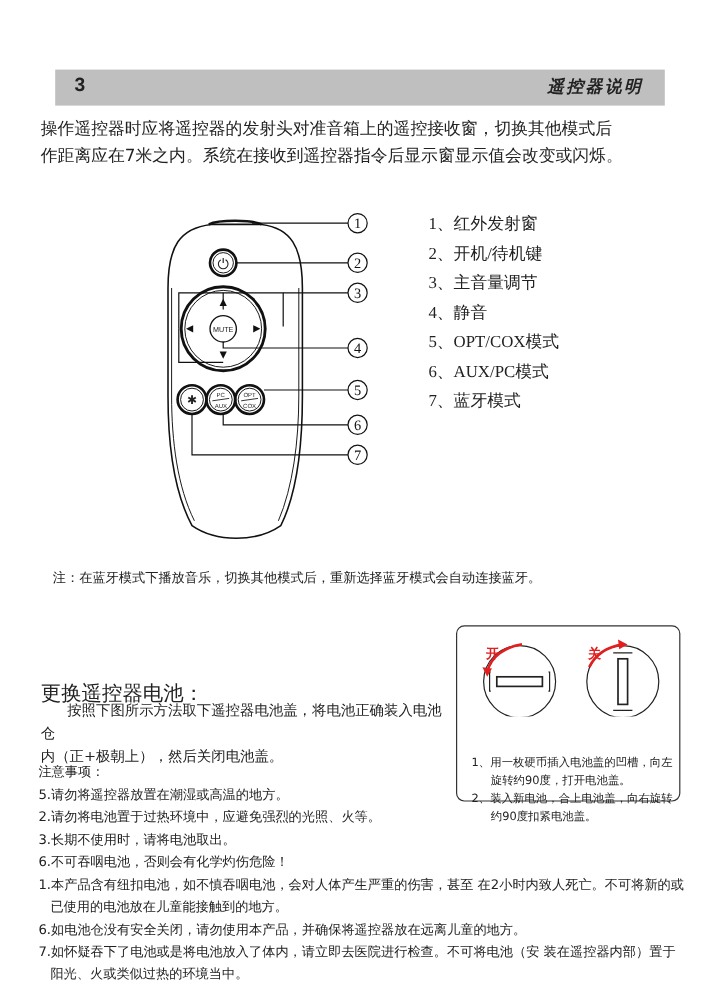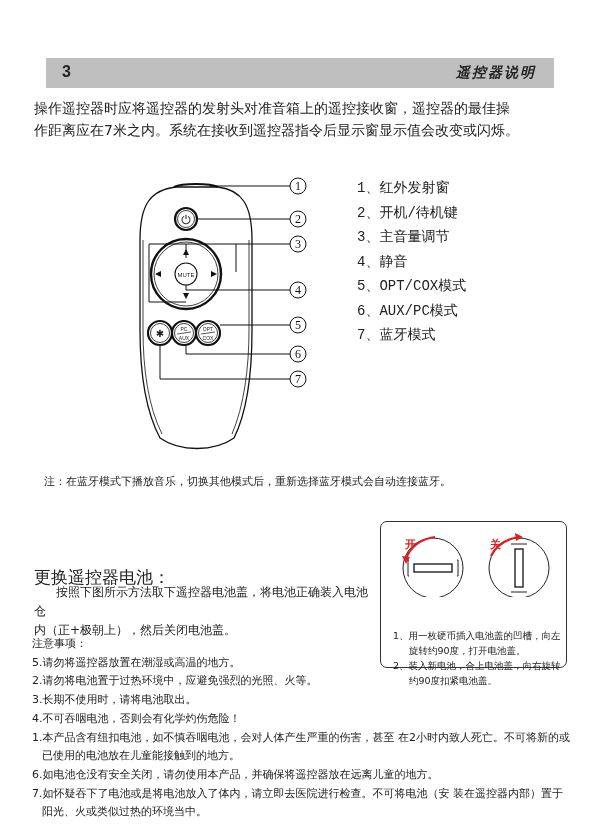--- a/index.html
+++ b/index.html
@@ -19,21 +19,21 @@
     position: absolute; right: 64px; top: 64px; font-size: 14px; font-weight: bold;
     letter-spacing: 2px; font-family: "DejaVu Serif", serif; font-style: italic; color: #222;
   }
   .intro {
     position: absolute; left: 34px; top: 97px; width: 530px; font-size: 14px; line-height: 22px;
     color: #222;
   }
   .remote-svg { position: absolute; left: 0; top: 0; }
   .legend {
     position: absolute; left: 357px; top: 176px; font-size: 14px; line-height: 24.5px;
-    font-family: Liberation Mono, monospace; color: #222;
+    font-family: Liberation Serif, serif; color: #222;
   }
   .legend div { white-space: nowrap; }
   .note {
     position: absolute; left: 44px; top: 474px; font-size: 11px; color: #222; white-space: nowrap;
   }
   .battery-box {
     position: absolute; left: 380px; top: 521px; width: 185px; height: 145px;
     border: 1.5px solid #333; border-radius: 7px; background: #fff;
   }
   .battery-steps {
@@ -55,21 +55,21 @@
   .cautions .ci { padding-left: 10px; text-indent: -10px; }
 </style>
 </head>
 <body>
 
 <div class="header-bar"></div>
 <div class="page-num">3</div>
 <div class="section-title">遥控器说明</div>
 
 <div class="intro">
-  <div>操作遥控器时应将遥控器的发射头对准音箱上的遥控接收窗，遥控器的最佳操</div>
+  <div>操作遥控器时应将遥控器的发射头对准音箱上的遥控接收窗，切换其他模式后</div>
   <div>作距离应在7米之内。系统在接收到遥控器指令后显示窗显示值会改变或闪烁。</div>
 </div>
 
 <svg class="remote-svg" width="600" height="460" viewBox="0 0 600 460" xmlns="http://www.w3.org/2000/svg">
   <g fill="none" stroke="#111" stroke-width="1.3">
 
     <path d="M176,187 C150,190 140,205 140,240 L140,330 C140,370 145,410 160,438 C180,452 214,452 234,438 C248,410 252,370 252,330 L252,240 C252,205 242,190 218,187 Z"></path>
     <path d="M143,240 L143,330 C143,368 148,406 162,434" stroke-width="0.8"></path>
     <path d="M249,240 L249,330 C249,368 244,406 232,434" stroke-width="0.8"></path>
 
@@ -184,17 +184,17 @@
 <div class="replace-body">
   <div class="indent">按照下图所示方法取下遥控器电池盖，将电池正确装入电池仓</div>
   <div>内（正+极朝上），然后关闭电池盖。</div>
 </div>
 
 <div class="cautions">
   <div>注意事项：</div>
   <div class="ci">5.请勿将遥控器放置在潮湿或高温的地方。</div>
   <div class="ci">2.请勿将电池置于过热环境中，应避免强烈的光照、火等。</div>
   <div class="ci">3.长期不使用时，请将电池取出。</div>
-  <div class="ci">4.不可吞咽电池，否则会有化学灼伤危险！</div>
+  <div class="ci">6.不可吞咽电池，否则会有化学灼伤危险！</div>
   <div class="ci">1.本产品含有纽扣电池，如不慎吞咽电池，会对人体产生严重的伤害，甚至 在2小时内致人死亡。不可将新的或已使用的电池放在儿童能接触到的地方。</div>
   <div class="ci">6.如电池仓没有安全关闭，请勿使用本产品，并确保将遥控器放在远离儿童的地方。</div>
   <div class="ci">7.如怀疑吞下了电池或是将电池放入了体内，请立即去医院进行检查。不可将电池（安 装在遥控器内部）置于阳光、火或类似过热的环境当中。</div>
 </div>
 
 </body></html>

